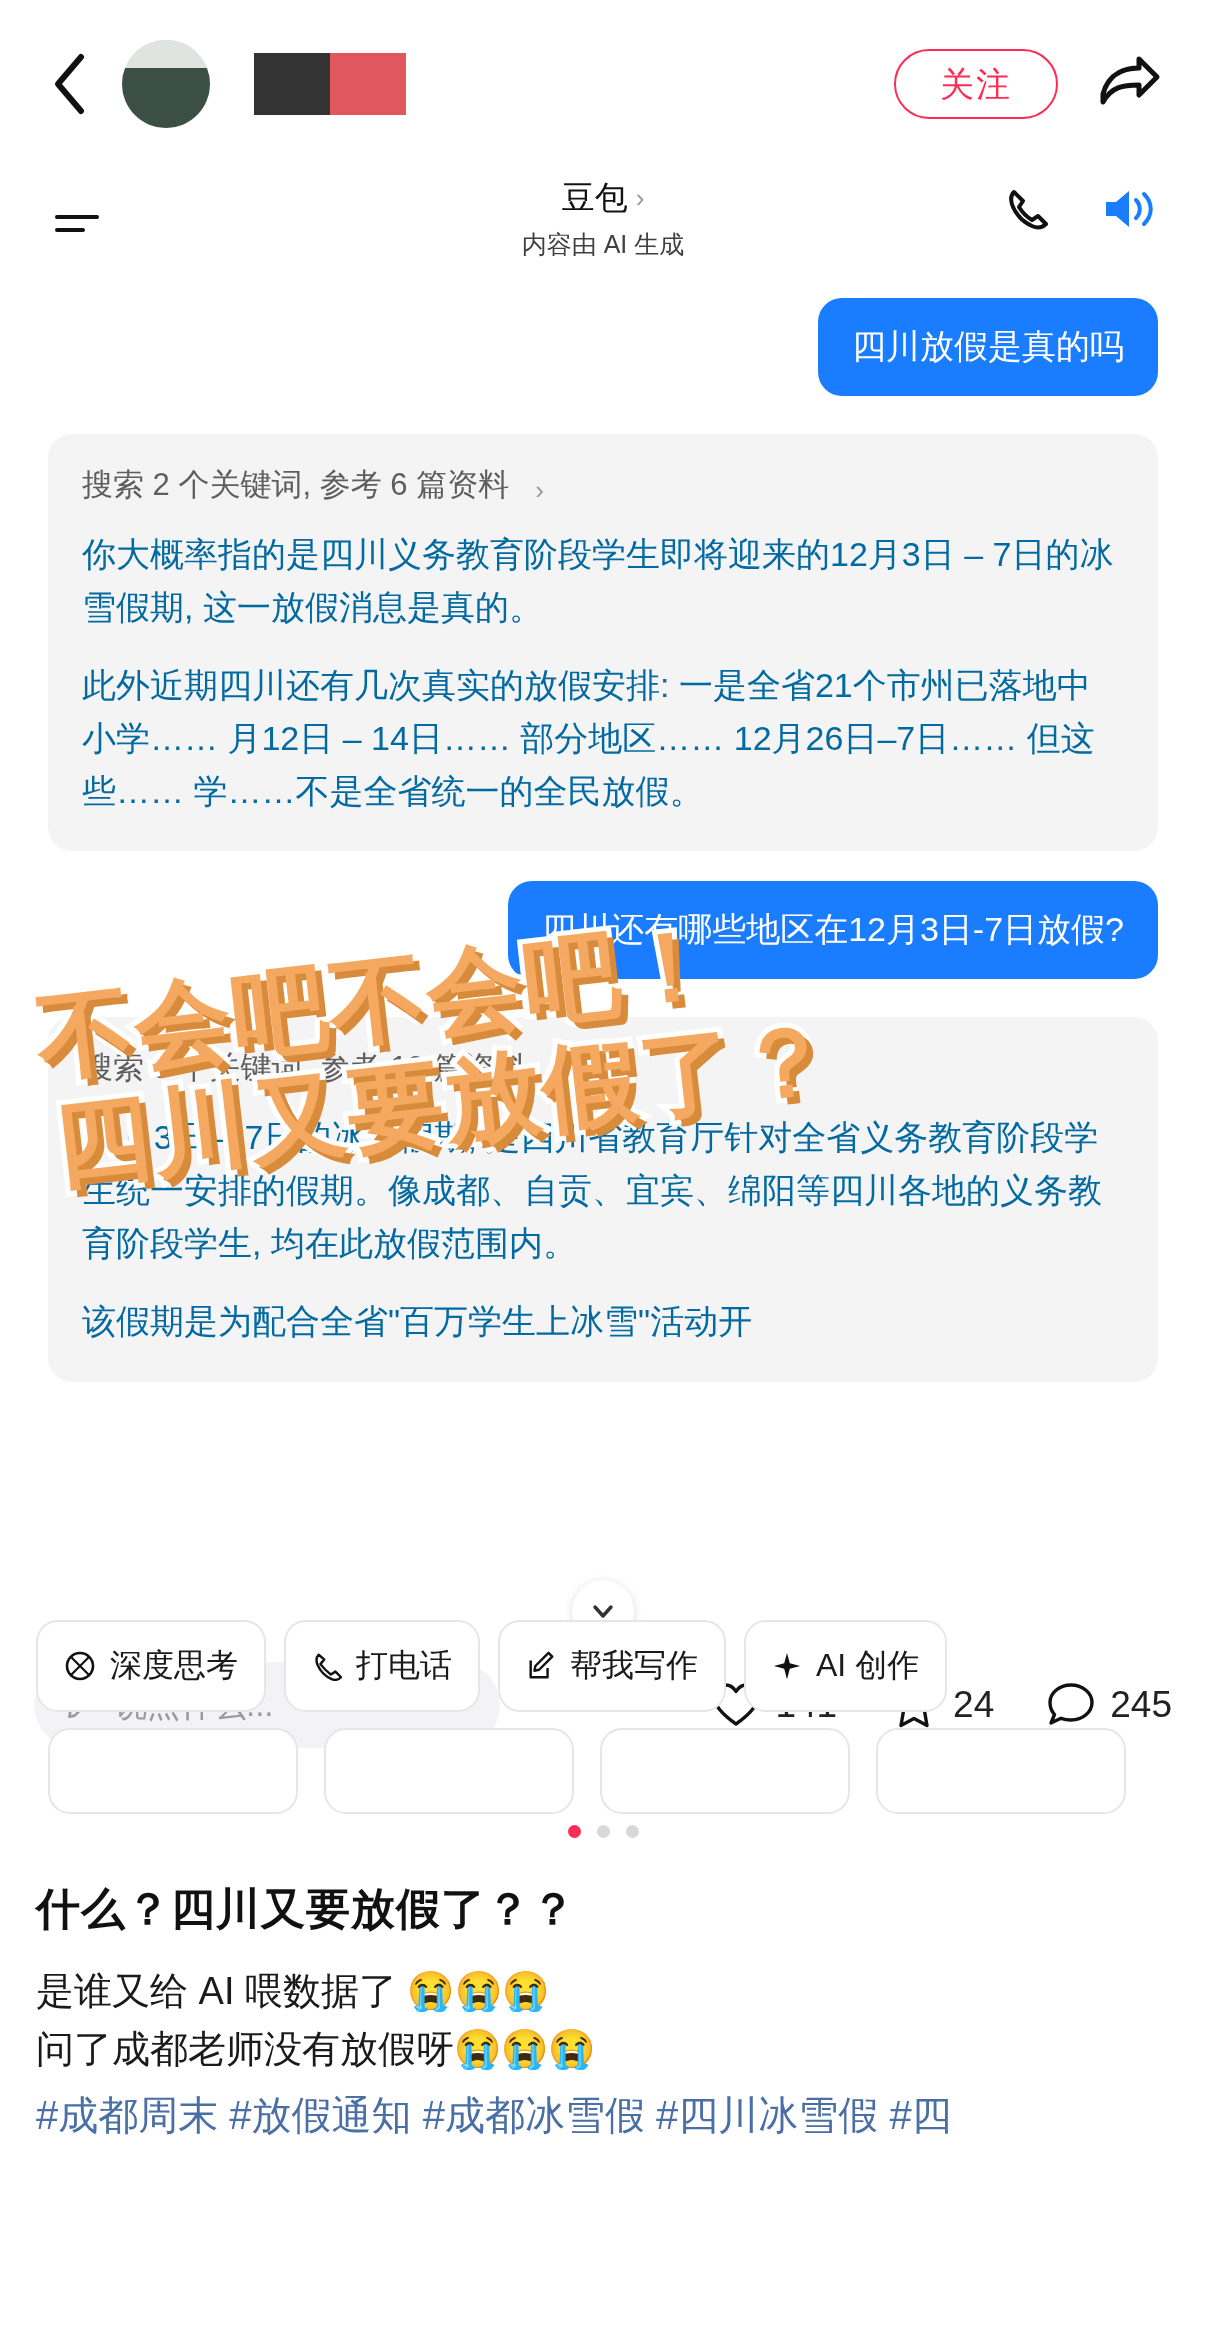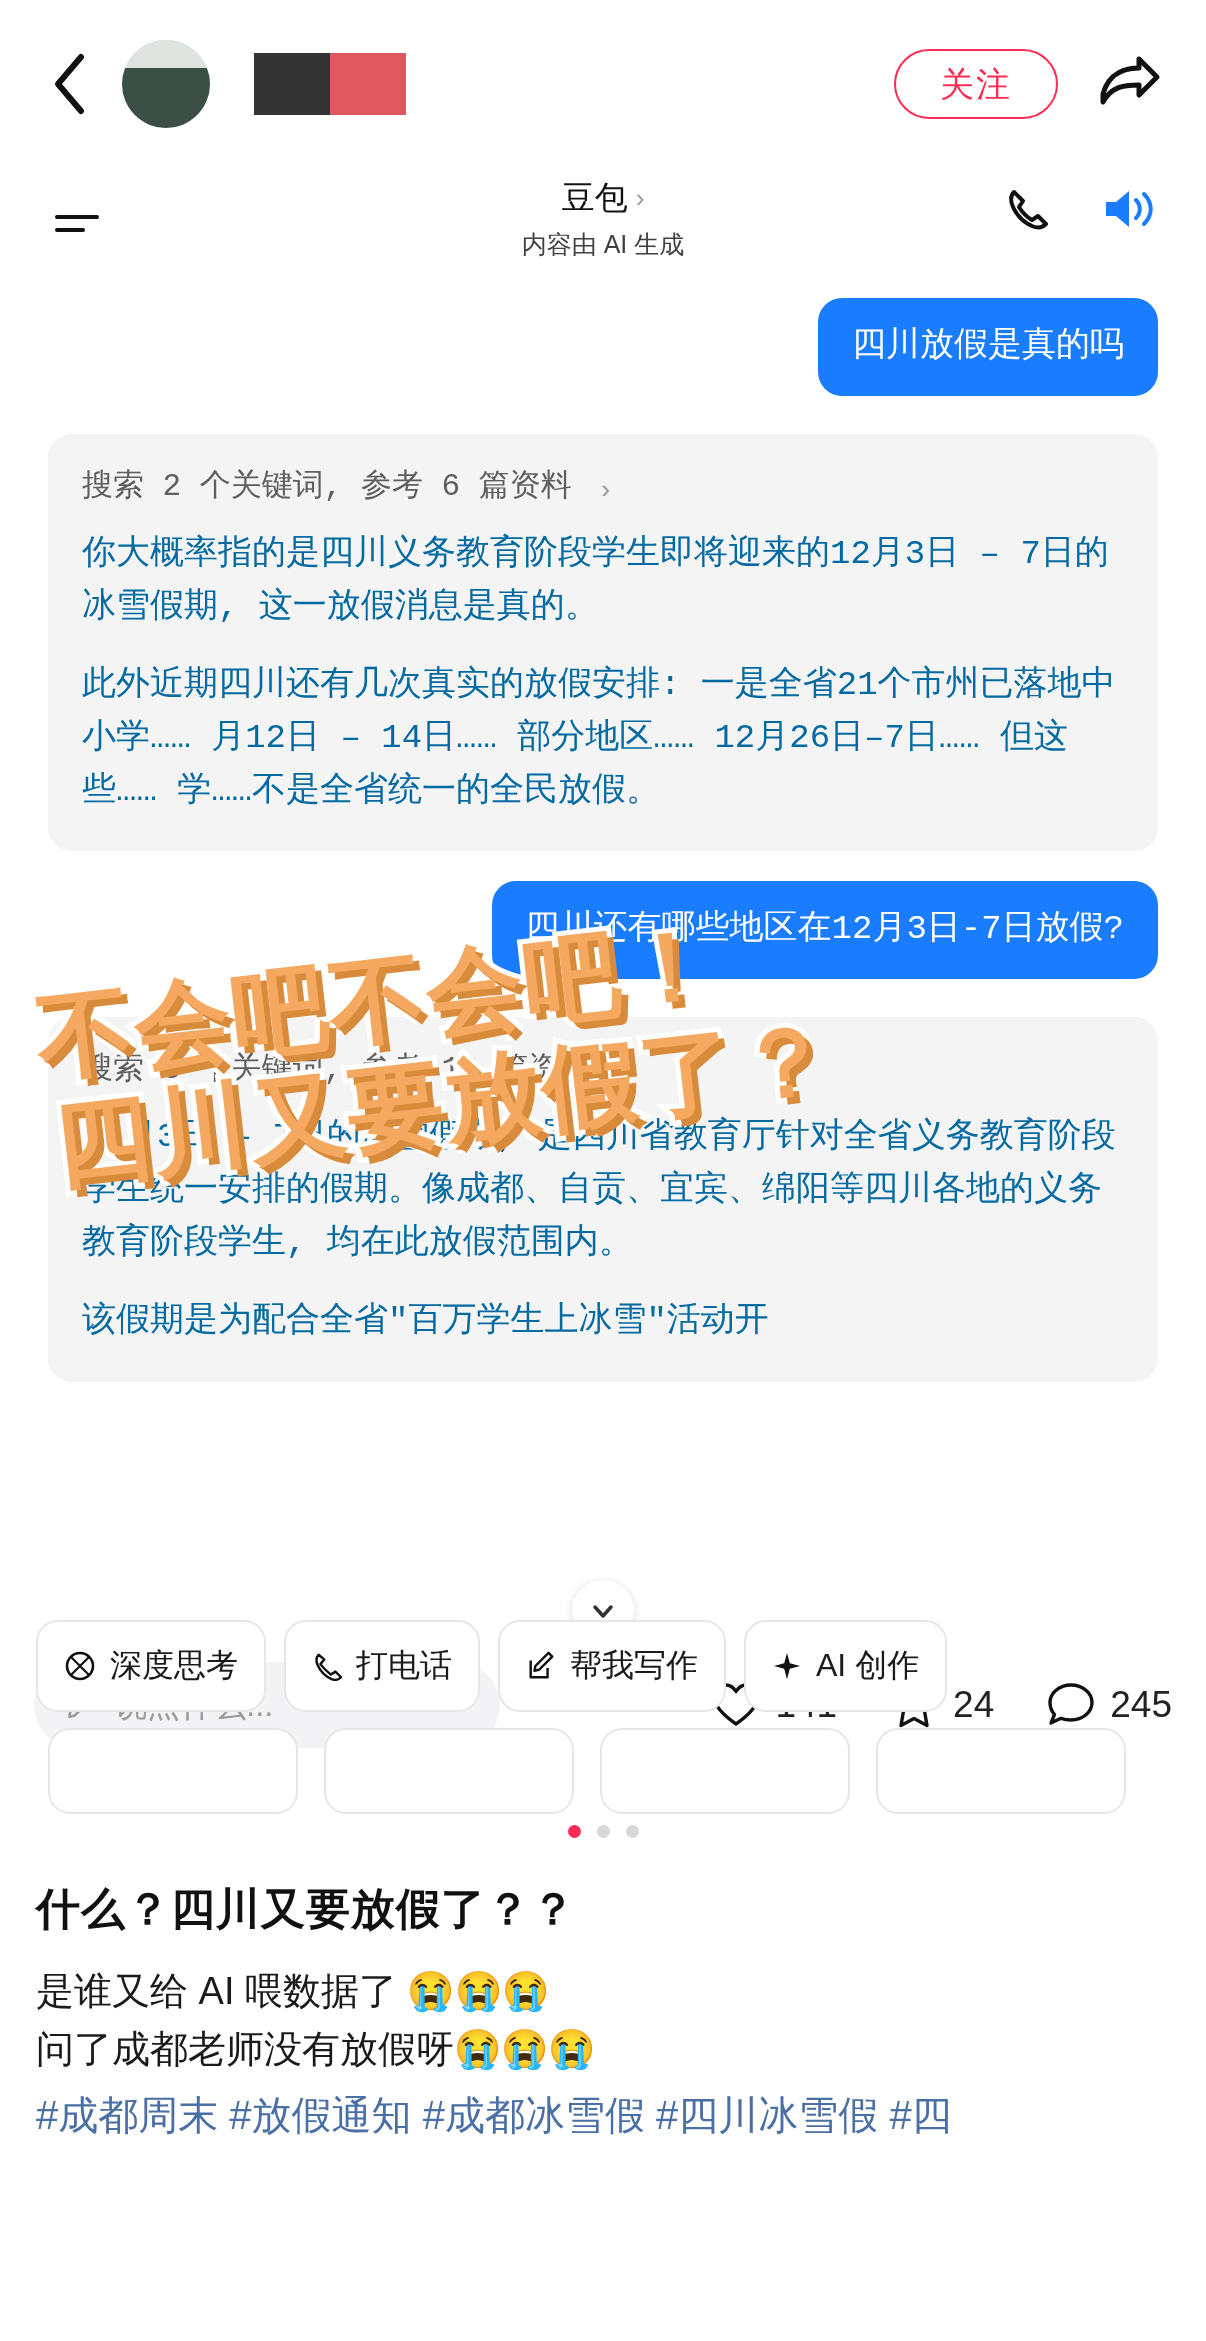--- a/index.html
+++ b/index.html
@@ -124,21 +124,20 @@
     right: 48px;
     top: 18px;
     display: flex;
     align-items: center;
     gap: 52px;
   }
 
   
   .chat {
     padding: 20px 48px 0 48px;
-    font-family: Liberation Mono, monospace;
   }
   .row-right { display: flex; justify-content: flex-end; margin-bottom: 38px; }
   .row-left  { display: flex; justify-content: flex-start; margin-bottom: 30px; }
 
   .bubble-user {
     background: #1a7cff;
     color: #fff;
     border-radius: 24px;
     padding: 26px 34px;
     font-size: 34px;

